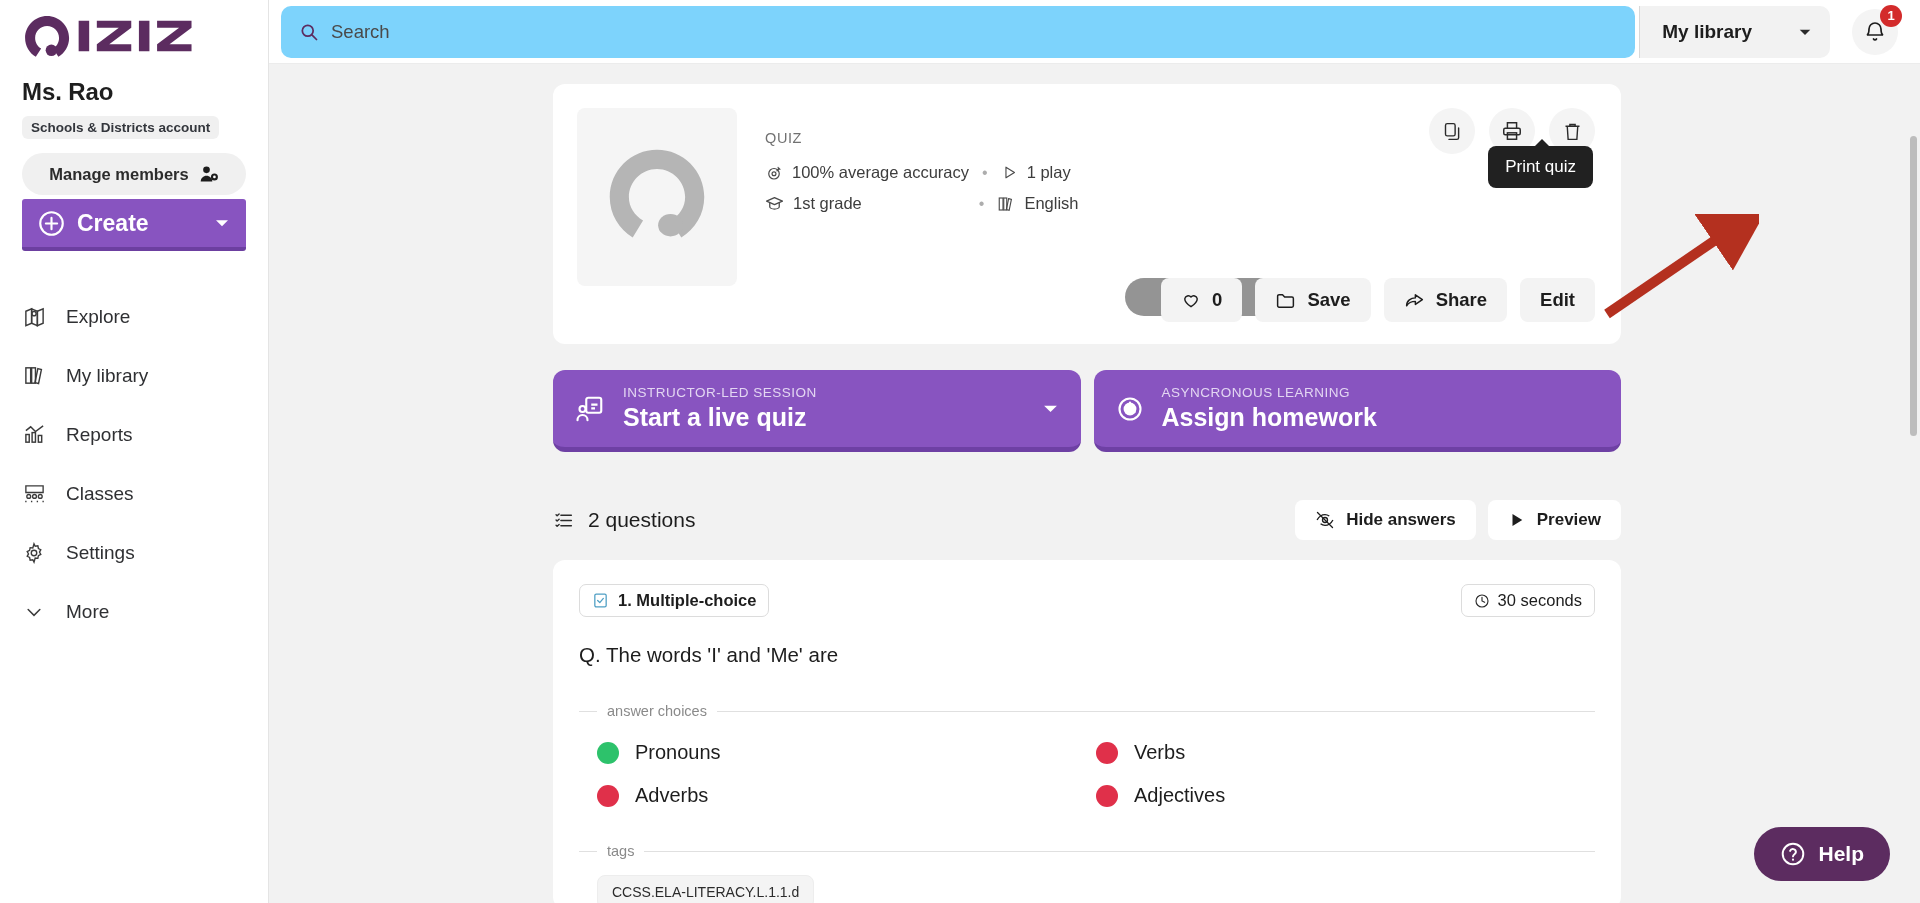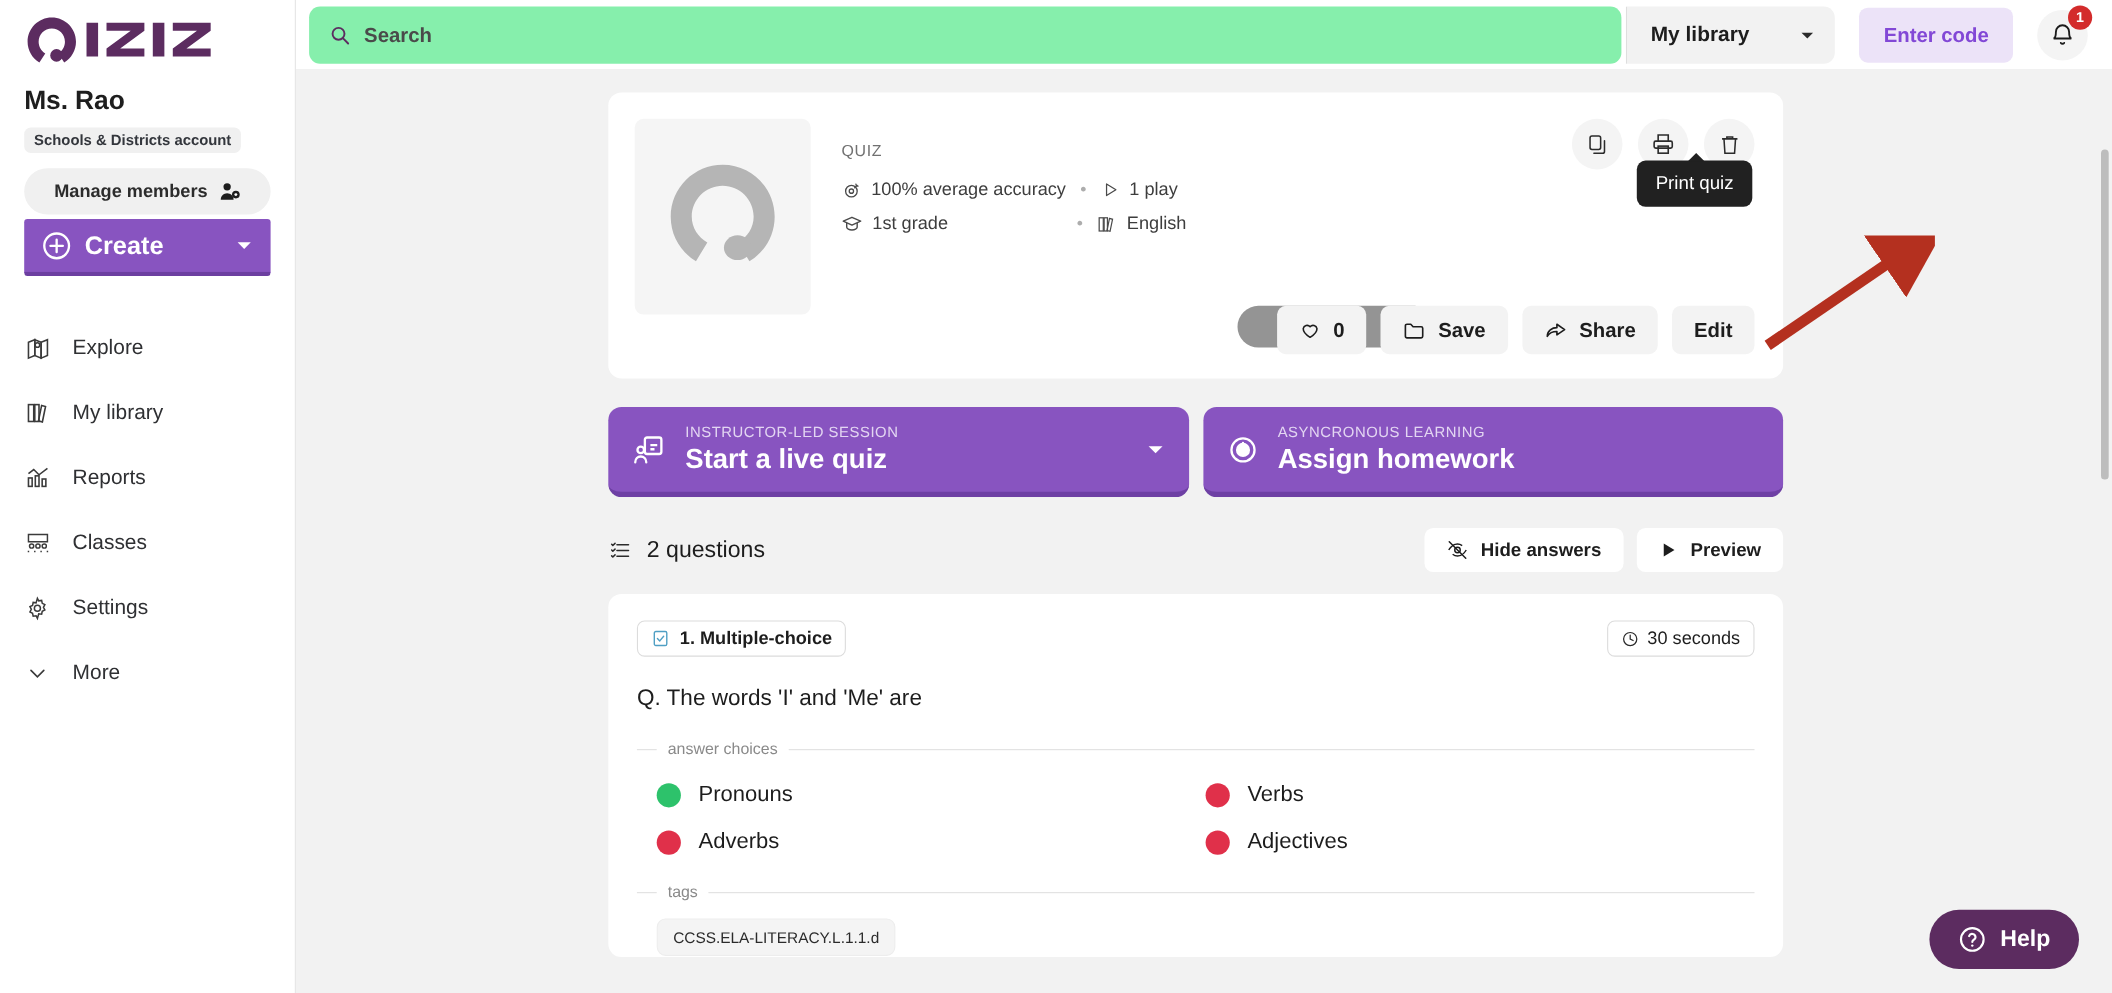--- a/index.html
+++ b/index.html
@@ -50,22 +50,22 @@
   }
   .nav-item .ic { width: 24px; display: flex; justify-content: center; }
 
   
   .main { flex: 1; height: 903px; position: relative; overflow: hidden; background: #f2f2f2; }
   .topbar {
     height: 64px; background: #fff; display: flex; align-items: center;
     padding: 0 22px 0 0; border-bottom: 1px solid #ececec;
   }
   .search-box {
-    flex: 1; height: 52px; margin: 0 0 0 12px; background: #86efac;
-    border-radius: 10px; display: flex; align-items: center; padding: 0 18px; gap: 12px; font-weight: bold;
+    flex: 1; height: 52px; margin: 0 0 0 12px; background: #7dd3fc;
+    border-radius: 10px; display: flex; align-items: center; padding: 0 18px; gap: 12px;
   }
   .search-box .placeholder { color: #4a4a4a; font-size: 18.5px; }
   .lib-select {
     display: flex; align-items: center; gap: 46px; height: 52px;
     padding: 0 18px 0 22px; border-left: 1px solid #d8d8d8; margin-left: 4px;
     background: #f2f2f2; border-radius: 0 10px 10px 0; cursor: pointer;
   }
   .lib-select .txt { font-size: 19px; font-weight: 700; color: #1d1d1d; }
   .enter-code {
     margin-left: 22px; background: #ece3f8; color: #8248d6; border: none;
@@ -136,37 +136,37 @@
     flex: 1; background: #8854c0; border: none; border-bottom: 5px solid #6e40a4;
     border-radius: 12px; height: 82px; display: flex; align-items: center; gap: 18px;
     padding: 0 22px; cursor: pointer; color: #fff; position: relative;
     font-family: "Liberation Sans", sans-serif;
   }
   .cta .txts { text-align: left; flex: 1; }
   .cta .sub { font-size: 13.5px; letter-spacing: .5px; color: #e3d6f2; }
   .cta .main-t { font-size: 25px; font-weight: 700; margin-top: 3px; }
 
   
-  .q-header { display: flex; align-items: center; margin-top: 28px; }
+  .q-header { display: flex; align-items: center; margin-top: 48px; }
   .q-count { display: flex; align-items: center; gap: 14px; font-size: 21px; color: #1d1d1d; }
   .q-header-actions { margin-left: auto; display: flex; gap: 12px; }
   .q-header-actions .pill-btn { background: #fff; height: 40px; font-size: 17px; }
 
   .question-card { background: #fff; border-radius: 12px; margin-top: 20px; padding: 24px 26px 0 26px; min-height: 330px; }
   .qtype-row { display: flex; align-items: center; }
   .qtype {
     border: 1px solid #dcdcdc; border-radius: 7px; padding: 6px 12px; font-size: 16.5px;
     font-weight: 700; color: #1d1d1d; display: flex; align-items: center; gap: 9px;
   }
   .qtime {
     margin-left: auto; border: 1px solid #dcdcdc; border-radius: 7px; padding: 6px 12px;
     font-size: 16.5px; color: #1d1d1d; display: flex; align-items: center; gap: 8px;
   }
   .qtext { margin-top: 26px; font-size: 20.5px; color: #1d1d1d; }
-  .fieldset-label { display: flex; align-items: center; gap: 10px; margin-top: 26px; color: #8a8a8a; font-size: 14.5px; }
+  .fieldset-label { display: flex; align-items: center; gap: 10px; margin-top: 36px; color: #8a8a8a; font-size: 14.5px; }
   .fieldset-label .line-s { width: 18px; height: 1px; background: #e0e0e0; }
   .fieldset-label .line-l { flex: 1; height: 1px; background: #e0e0e0; }
   .choices { display: grid; grid-template-columns: 1fr 1fr; row-gap: 20px; margin-top: 22px; padding-left: 18px; }
   .choice { display: flex; align-items: center; gap: 16px; font-size: 20px; color: #1d1d1d; }
   .bullet { width: 22px; height: 22px; border-radius: 50%; flex: 0 0 22px; }
   .tag-chip {
     display: inline-block; margin-top: 16px; margin-left: 18px; background: #f4f4f4;
     border: 1px solid #ededed; border-radius: 8px; padding: 8px 14px; font-size: 14px; color: #2b2b2b;
   }
 
@@ -298,21 +298,20 @@
             <path d="M15.5 15.5L21 21" stroke-linecap="round"></path>
         </svg>
         <span class="placeholder">Search</span>
       </div>
       <div class="lib-select">
         <span class="txt">My library</span>
         <svg width="14" height="14" viewBox="0 0 12 12">
           <path d="M1.5 4L6 8.5 10.5 4z" fill="#2b2b2b"></path>
         </svg>
       </div>
-      <button class="enter-code">Enter code</button>
       <div class="bell-wrap">
         <div class="bell">
           <svg width="24" height="24" viewBox="0 0 24 24" fill="none" stroke="#1d1d1d" stroke-width="1.7">
             <path d="M12 3a6 6 0 00-6 6c0 5-2 6-2 6h16s-2-1-2-6a6 6 0 00-6-6z"></path>
             <path d="M10.5 19a1.8 1.8 0 003 0" stroke-linecap="round"></path>
           </svg>
         </div>
         <span class="bell-badge">1</span>
       </div>
     </header>

